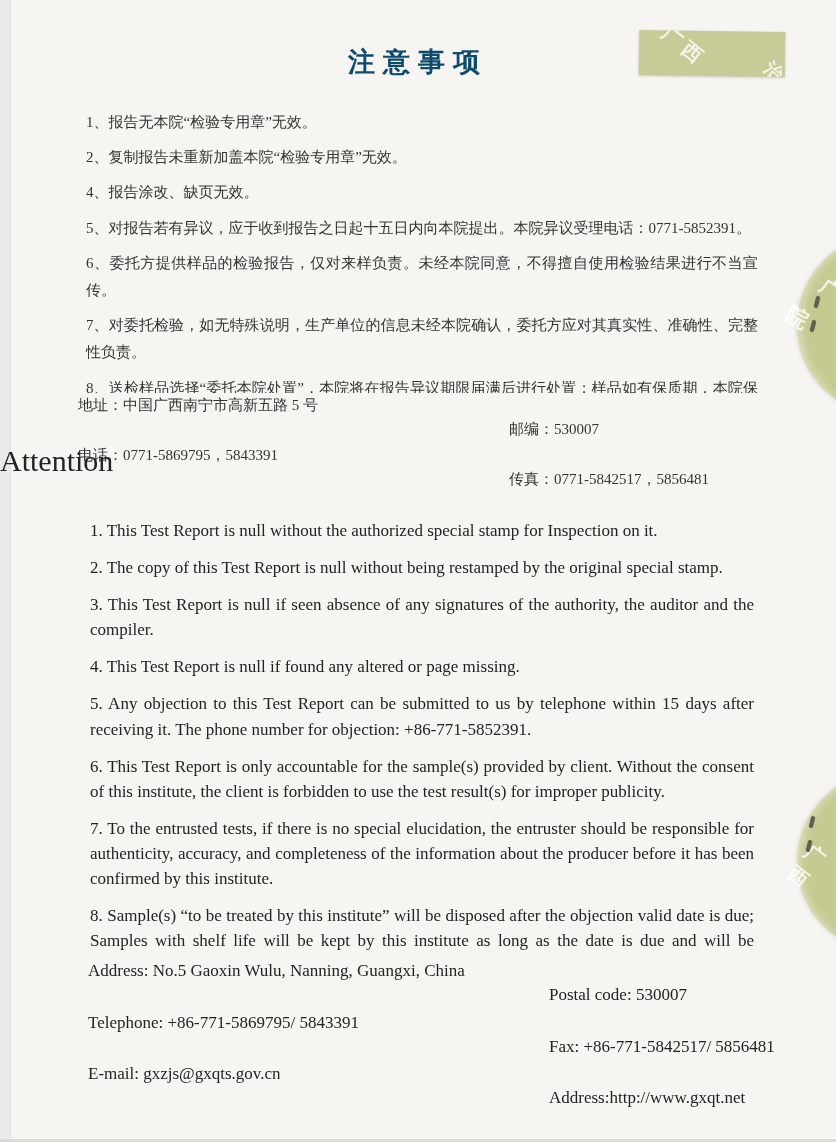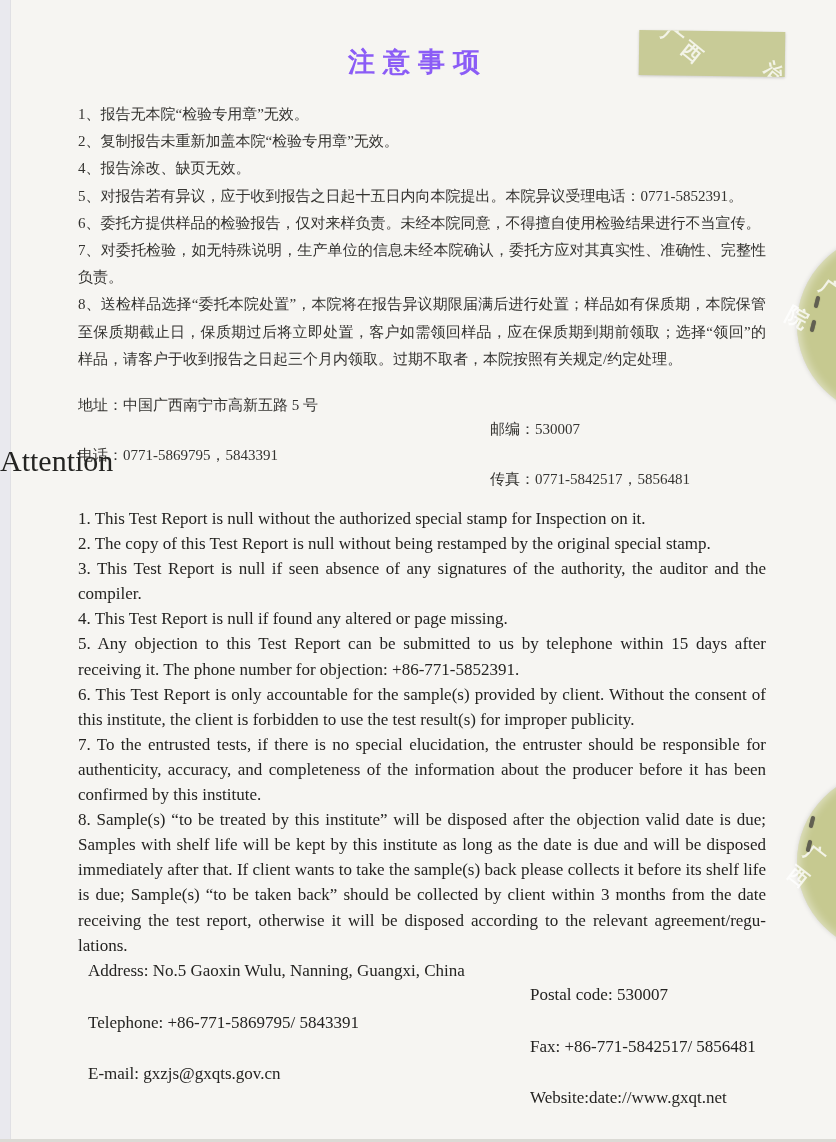--- a/index.html
+++ b/index.html
@@ -25,34 +25,34 @@
   .wm-c1a{left:786px;top:303px;font-size:22px;transform:rotate(28deg);}
   .wm-c1b{left:820px;top:276px;font-size:20px;transform:rotate(36deg);}
   .wm-c2{left:794px;top:846px;font-size:20px;letter-spacing:4px;transform:rotate(38deg);}
   .staple{position:absolute;width:4px;height:12px;background:#615f52;border-radius:2px;
     transform:rotate(14deg);box-shadow:0 0 1px rgba(0,0,0,.45);}
   .st1a{left:815px;top:296px;} .st1b{left:811px;top:320px;}
   .st2a{left:810px;top:816px;} .st2b{left:807px;top:840px;}
   
   .title-zh{position:absolute;top:44px;left:0;width:100%;text-align:center;
     font-family:"Liberation Sans","DejaVu Sans",sans-serif;font-weight:bold;
-    font-size:27px;letter-spacing:8px;color:#8b5cf6;}
+    font-size:27px;letter-spacing:8px;color:#0c4a6e;}
   .title-en{position:absolute;top:444px;left:0;width:100%;text-align:left;
     font-size:30px;color:#242422;}
   
   .zh-list{position:absolute;top:101px;left:78px;width:688px;height:292px;overflow:hidden;
     font-size:15px;line-height:27.2px;text-align:justify;color:#343330;}
-  .zh-list p{margin:0;}
+  .zh-list p{margin:8px;}
   .zh-contact{position:absolute;top:392px;left:78px;width:690px;font-size:15px;line-height:26.4px;color:#343330;}
   
   .en-list{position:absolute;top:506px;left:78px;width:688px;height:450px;overflow:hidden;
     font-size:17px;line-height:25.1px;text-align:justify;color:#242321;}
-  .en-list p{margin:0;}
+  .en-list p{margin:12px;}
   .en-contact{position:absolute;top:957px;left:88px;width:692px;font-size:17px;line-height:27.6px;color:#242321;}
-  .contact-row{display:flex;}
+  .contact-row{display:flex;gap:19px;}
   .zh-contact .cell-left{width:412px;flex:none;}
   .en-contact .cell-left{width:442px;flex:none;}
   .cell-right{flex:1;margin-top:24px;}
 </style>
 </head>
 <body>
 
 <div class="page">
 
   <div class="edge-left"></div>
@@ -114,17 +114,17 @@
     <div class="contact-row">
       <span class="cell-left">Address: No.5 Gaoxin Wulu, Nanning, Guangxi, China</span>
       <span class="cell-right">Postal code: 530007</span>
     </div>
     <div class="contact-row">
       <span class="cell-left">Telephone: +86-771-5869795/ 5843391</span>
       <span class="cell-right">Fax: +86-771-5842517/ 5856481</span>
     </div>
     <div class="contact-row">
       <span class="cell-left">E-mail: gxzjs@gxqts.gov.cn</span>
-      <span class="cell-right">Website:date://www.gxqt.net</span>
+      <span class="cell-right">Address:http://www.gxqt.net</span>
     </div>
   </div>
 
 </div>
 
 </body></html>

